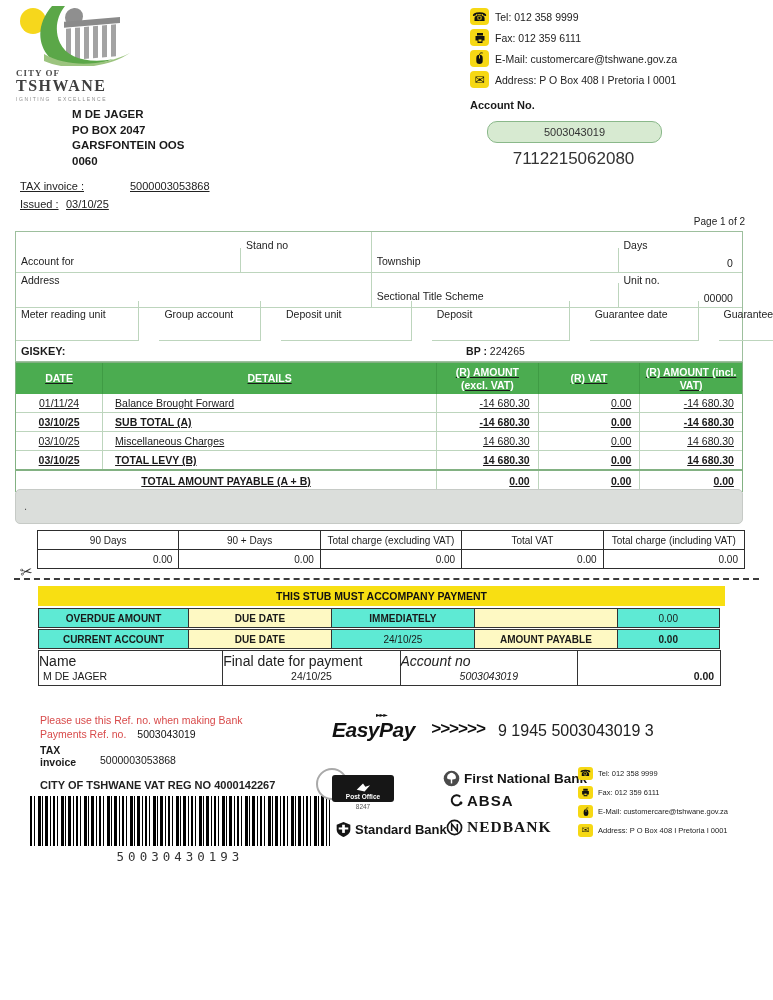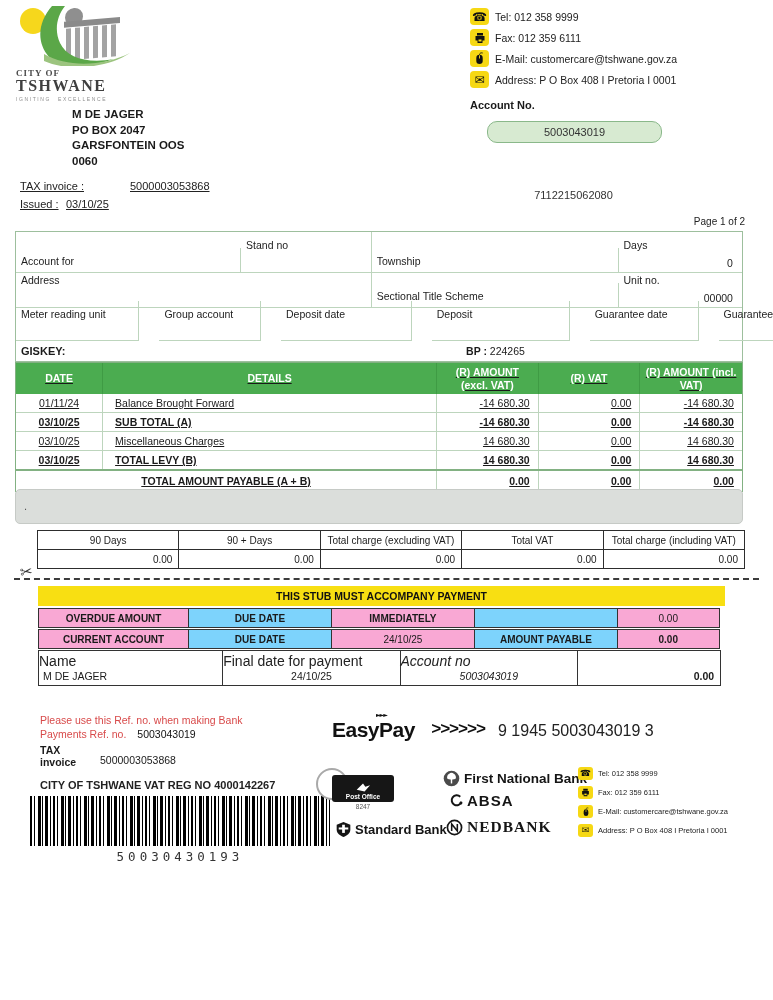--- a/index.html
+++ b/index.html
@@ -26,21 +26,21 @@
   .contact-bottom .chip{width:15px;height:13px;border-radius:3px;}
   .contact-bottom .chip .glyph{font-size:9px;}
   .contact-bottom .c-txt{font-size:7.5px;margin-left:5px;}
   .contact-bottom .c-row{margin-bottom:6px;}
 
   .account-label{position:absolute;left:470px;top:99px;font-weight:bold;font-size:11px;}
   .account-pill{position:absolute;left:487px;top:121px;width:173px;height:20px;
                 background:#d7ead1;border:1px solid #8ab88a;border-radius:10px;
                 display:flex;align-items:center;justify-content:center;font-size:11px;color:#333;}
   .account-secondary{position:absolute;left:487px;top:149px;width:173px;text-align:center;
-                     font-size:11px;color:#333;margin-top:40px;}
+                     font-size:17px;color:#333;}
 
   .recipient{position:absolute;left:72px;top:107px;font-weight:bold;font-size:11.5px;line-height:15.5px;}
 
   .meta{font-size:11px;color:#222;text-decoration:underline;}
 
   
   .info-table{position:absolute;left:15px;top:231px;width:728px;border:1px solid #9dbf9d;
               box-sizing:border-box;}
   .it-row{display:grid;grid-template-columns:17% 14% 18% 19% 15% 17%;}
   .it-cell{position:relative;border-right:1px solid #bdd5bd;border-bottom:1px solid #bdd5bd;
@@ -91,23 +91,23 @@
   .scissors{position:absolute;left:20px;top:563px;font-size:15px;color:#333;
             font-family:"DejaVu Sans",sans-serif;transform:rotate(-8deg);}
   .cutline{position:absolute;left:14px;right:14px;top:578px;border-top:2px dashed #3c3c3c;}
 
   
   .banner{position:absolute;left:38px;top:586px;width:687px;height:20px;background:#f8df12;
           display:flex;align-items:center;justify-content:center;font-weight:bold;font-size:10.5px;color:#111;}
   .stub{position:absolute;left:38px;top:608px;width:687px;}
   .stub-row{display:flex;height:20px;margin-bottom:1px;}
   .stub-cell{border:1.3px solid #333;box-sizing:border-box;margin-left:-1.3px;
-             display:flex;align-items:center;justify-content:center;font-size:10px;background:#7dd3fc;}
+             display:flex;align-items:center;justify-content:center;font-size:10px;background:#fef9c3;}
   .stub-cell:first-child{margin-left:0;}
-  .g{background:#f9a8d4;}
+  .g{background:#5eead4;}
   .b{font-weight:bold;}
   .w22{flex:0 0 22%;} .w21{flex:0 0 21%;} .w15{flex:0 0 15%;}
 
   .payer{position:absolute;left:38px;top:650px;width:687px;height:36px;display:flex;}
   .py-cell{position:relative;border:1.3px solid #333;box-sizing:border-box;margin-left:-1.3px;background:#fff;}
   .py-cell:first-child{margin-left:0;}
   .py-label{position:absolute;left:0;top:2px;font-size:14px;color:#222;}
   .py-val{position:absolute;bottom:3px;font-size:10.5px;}
 
   
@@ -121,21 +121,21 @@
   .barcode{position:absolute;left:30px;top:796px;width:300px;height:50px;
     background:repeating-linear-gradient(90deg,
       #000 0 2px,#fff 2px 4px,#000 4px 5px,#fff 5px 8px,#000 8px 11px,#fff 11px 12px,
       #000 12px 13px,#fff 13px 15px,#000 15px 18px,#fff 18px 20px,#000 20px 21px,#fff 21px 23px);}
   .barcode-num{position:absolute;left:30px;top:849px;width:300px;text-align:center;
                font-family:"DejaVu Sans Mono",monospace;font-size:12.5px;letter-spacing:4px;color:#333;}
 
   .easypay{position:absolute;left:332px;top:711px;}
   .ep-top{display:block;font-size:6px;letter-spacing:-1px;margin-left:44px;color:#111;
           font-family:"DejaVu Sans",sans-serif;height:7px;}
-  .ep-name{font-size:21px;font-weight:bold;color:#111;letter-spacing:-0.5px;}
+  .ep-name{font-size:21px;font-weight:bold;font-style:italic;color:#111;letter-spacing:-0.5px;}
   .ep-chev{position:absolute;left:431px;top:719px;font-size:17px;font-weight:bold;
            letter-spacing:-1px;color:#111;font-style:italic;}
   .ep-ref{position:absolute;left:498px;top:722px;font-size:16px;color:#222;}
 
   .stamp{position:absolute;left:316px;top:768px;width:28px;height:28px;border:2px solid #a9a9a9;
          border-radius:50%;background:#fff;}
   .postoffice{position:absolute;left:332px;top:775px;width:62px;height:27px;background:#161616;
               border-radius:3px;display:flex;flex-direction:column;align-items:center;justify-content:flex-end;padding-bottom:2px;box-sizing:border-box;}
   .po-text{color:#fff;font-size:6.5px;font-weight:bold;}
   .po-code{position:absolute;left:332px;top:803px;width:62px;text-align:center;font-size:6.5px;color:#555;}
@@ -244,21 +244,21 @@
       <div class="it-cell s3"><span class="it-label">Address</span></div>
       <div class="it-cell s2"><span class="it-label">Sectional Title Scheme</span></div>
       <div class="it-cell">
         <span class="it-label">Unit no.</span>
         <span class="it-value">00000</span>
       </div>
     </div>
     <div class="it-row" style="height:40px;gap:20px;">
       <div class="it-cell"><span class="it-label">Meter reading unit</span></div>
       <div class="it-cell"><span class="it-label">Group account</span></div>
-      <div class="it-cell"><span class="it-label">Deposit date</span></div>
+      <div class="it-cell"><span class="it-label">Deposit unit</span></div>
       <div class="it-cell"><span class="it-label">Deposit</span></div>
       <div class="it-cell"><span class="it-label">Guarantee date</span></div>
       <div class="it-cell">
         <span class="it-label">Guarantee</span>
         <span class="it-value">0.00</span>
       </div>
     </div>
     <div class="it-row" style="height:20px;">
       <div class="it-cell s6 giskey-row" style="padding:0 5px;">
         <span class="giskey-lab">GISKEY:</span>

